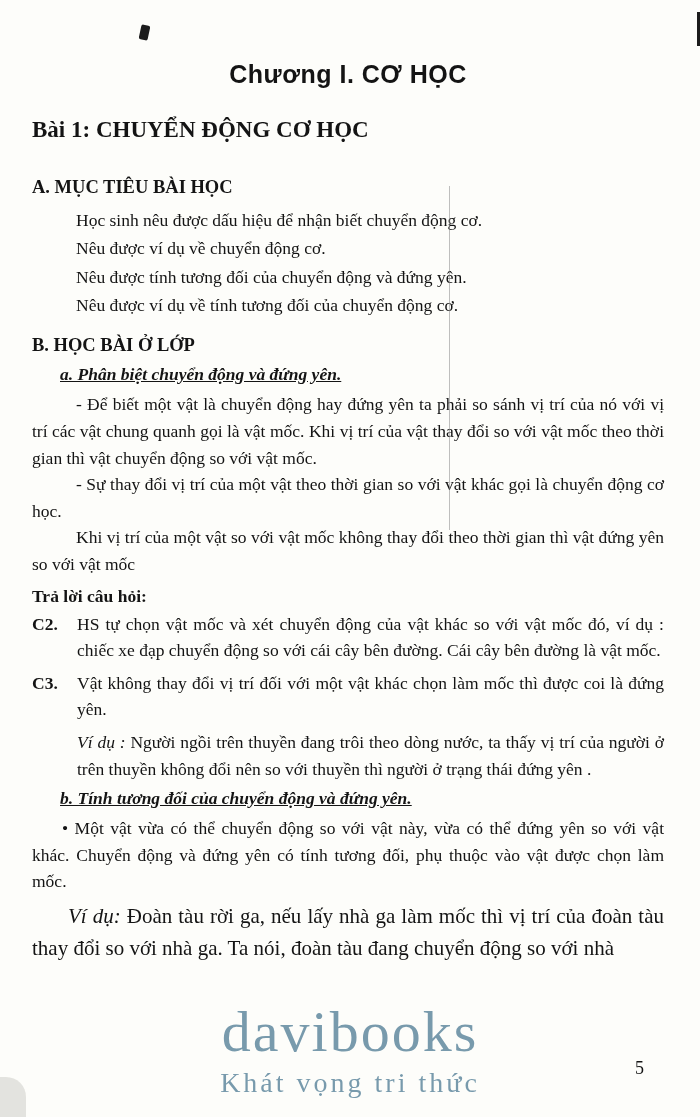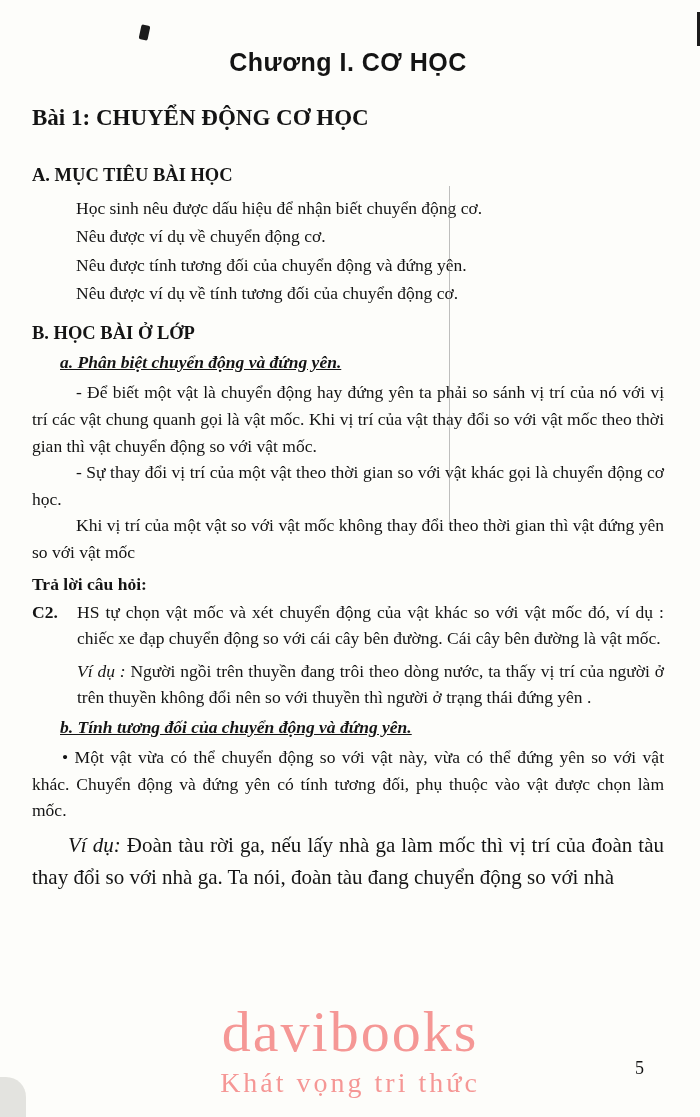--- a/index.html
+++ b/index.html
@@ -17,21 +17,21 @@
     box-sizing:border-box;
     padding:44px 36px 0 32px;
   }
   
   .chapter-title{
     text-align:center;
     font-family:"Liberation Sans","DejaVu Sans",sans-serif;
     font-weight:bold;
     font-size:25px;
     letter-spacing:.5px;
-    margin:4px 0 28px 0;
+    margin:16px 0 28px 0;
   }
   .lesson-title{
     font-weight:bold;
     font-size:23px;
     margin:0 0 34px 0;
   }
   
   .sec-heading{
     font-weight:bold;
     font-size:18.5px;
@@ -111,21 +111,21 @@
     bottom:38px;
     font-size:18px;
   }
   
   .watermark{
     position:absolute;
     left:0;right:0;
     bottom:18px;
     text-align:center;
     pointer-events:none;
-    color:#ef4444;
+    color:#0c4a6e;
     opacity:.55;
   }
   .watermark .wm-main{
     font-size:58px;
     line-height:1;
     letter-spacing:2px;
     font-family:"Liberation Serif","DejaVu Serif",serif;
   }
   .watermark .wm-sub{
     font-size:28px;
@@ -179,20 +179,24 @@
   <p class="body-par indent">Khi vị trí của một vật so với vật mốc không thay đổi theo thời gian thì vật đứng yên so với vật mốc</p>
 
   <div class="qa-heading">Trả lời câu hỏi:</div>
 
 
   <div class="qa-row">
     <span class="qa-label">C2.</span>
     <span class="qa-text">HS tự chọn vật mốc và xét chuyển động của vật khác so với vật mốc đó, ví dụ : chiếc xe đạp chuyển động so với cái cây bên đường. Cái cây bên đường là vật mốc.</span>
   </div>
 
+  <div class="qa-row">
+    <span class="qa-label">C3.</span>
+    <span class="qa-text">Vật không thay đổi vị trí đối với một vật khác chọn làm mốc thì được coi là đứng yên.</span>
+  </div>
 
   <div class="example-block">
     <span class="ex-label">Ví dụ :</span><span> Người ngồi trên thuyền đang trôi theo dòng nước, ta thấy vị trí của người ở trên thuyền không đổi nên so với thuyền thì người ở trạng thái đứng yên .</span>
   </div>
 
   <div class="sub-heading">b. Tính tương đối của chuyển động và đứng yên.</div>
 
   <p class="bullet-par">• Một vật vừa có thể chuyển động so với vật này, vừa có thể đứng yên so với vật khác. Chuyển động và đứng yên có tính tương đối, phụ thuộc vào vật được chọn làm mốc.</p>
 
   <p class="example-par">

